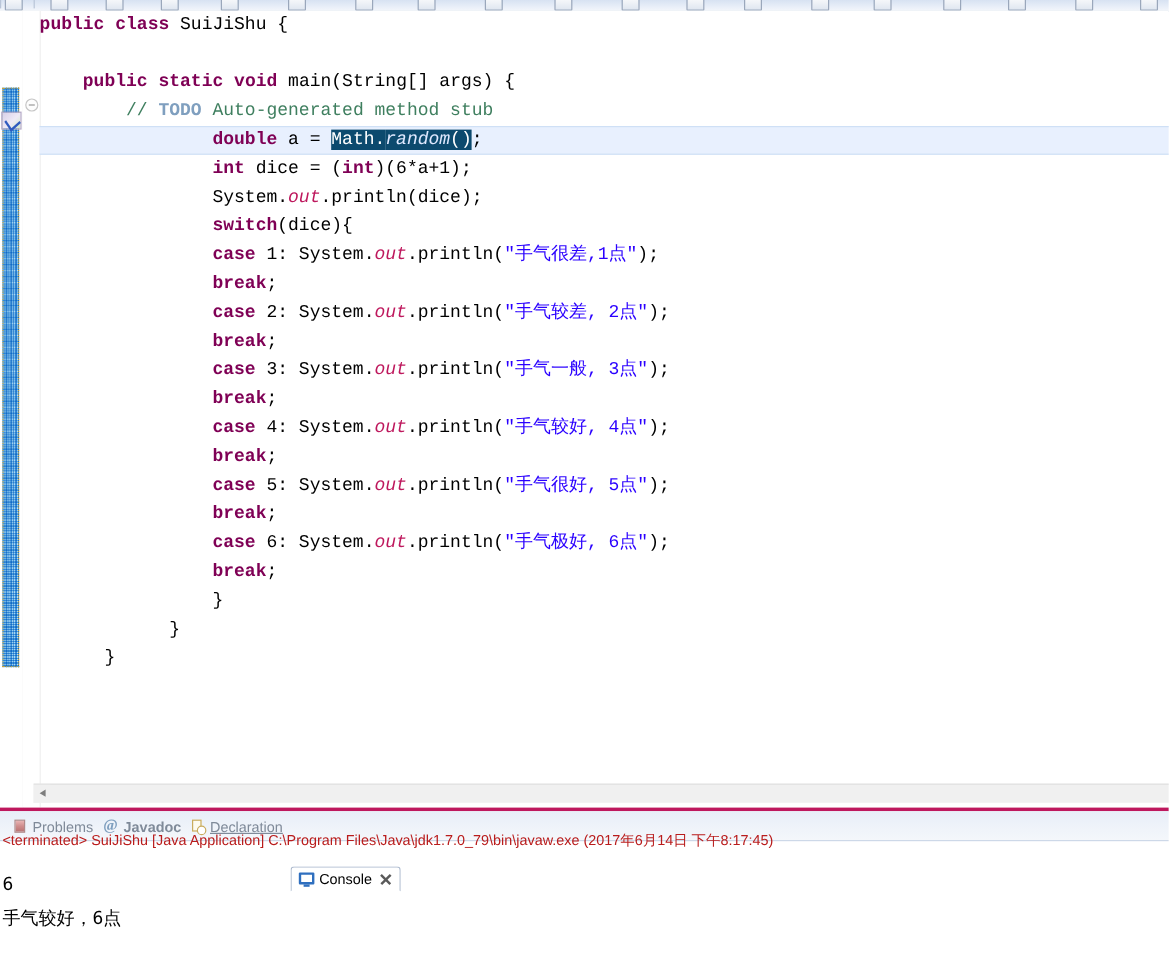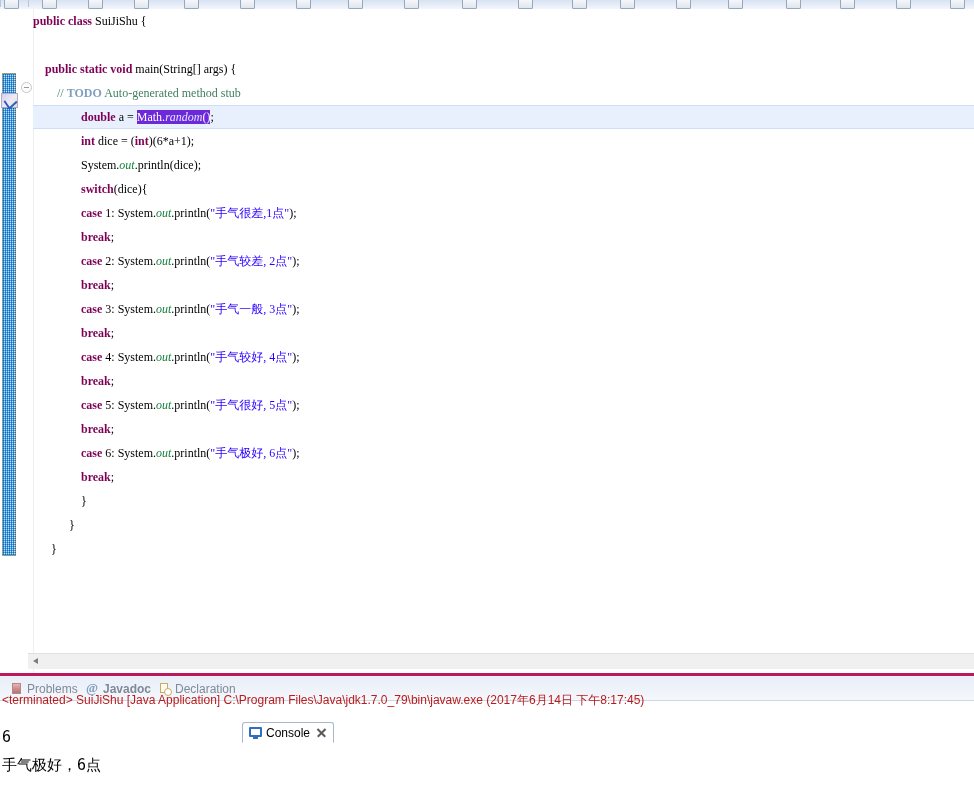--- a/index.html
+++ b/index.html
@@ -105,22 +105,22 @@
     left: 2px; top: 4px;
     width: 5px; height: 1px;
     background: #9a9a9a;
   }
 
   
   .code {
     position: absolute;
     left: 33px; top: 0;
     width: 941px; height: 640px;
-    font-family: Liberation Serif, serif;
-    font-size: 12px;
+    font-family: Liberation Mono, monospace;
+    font-size: 15px;
     line-height: 24px;
     color: #000000;
     white-space: pre;
   }
   .ln {
     position: relative;
     height: 24px;
     padding-left: 0;
   }
   .ln.highlight {
@@ -135,23 +135,23 @@
     height: 1px;
     background: #cfe0f6;
   }
   .ln.highlight::before { top: 0; }
   .ln.highlight::after  { bottom: 0; }
 
   .kw   { color: #7f0055; font-weight: bold; }           
   .cmt  { color: #3f7f5f; }                               
   .todo { color: #7f9fbf; font-weight: bold; }            
   .str  { color: #2a00ff; }                               
-  .fld  { color: #15803d; font-style: italic; }           
+  .fld  { color: #be185d; font-style: italic; }           
   .plain{ color: #000000; }
-  .sel  { background: #6d28d9; color: #ffffff; }
+  .sel  { background: #0c4a6e; color: #ffffff; }
 
   
   .hscroll {
     position: absolute;
     left: 28px; top: 644px;
     width: 946px; height: 15px;
     background: #f0f0f0;
     border-top: 1px solid #e0e0e0;
   }
   .hscroll-left {
@@ -347,27 +347,27 @@
 <div class="bottom-panel">
   <div class="panel-tabbar" id="panel-tabbar">
       <div class="tab" style="left: 4px;">
         <span class="tab-ico ico-problems"></span>
         <span class="tab-label">Problems</span>
       </div>
       <div class="tab" style="left: 80px; font-weight: bold;">
         <span class="tab-ico ico-javadoc"></span>
         <span class="tab-label">Javadoc</span>
       </div>
-      <div class="tab" style="left: 152px;">
+      <div class="tab" style="left: 152px; text-decoration: underline;">
         <span class="tab-ico ico-declaration"></span>
         <span class="tab-label">Declaration</span>
       </div>
       <div class="tab active" style="left: 242px; margin-top: 44px;">
         <span class="tab-ico ico-console"></span>
         <span class="tab-label">Console</span>
         <span class="tab-close"></span>
       </div>
     </div>
 
   <div class="console-header">&lt;terminated&gt; SuiJiShu [Java Application] C:\Program Files\Java\jdk1.7.0_79\bin\javaw.exe (2017年6月14日 下午8:17:45)</div>
 
-  <div class="console-out" id="console-out"><div>6</div><div>手气极好，6点</div></div>
+  <div class="console-out" id="console-out"><div>6</div><div>手气较好，6点</div></div>
 </div>
 
 </body></html>

